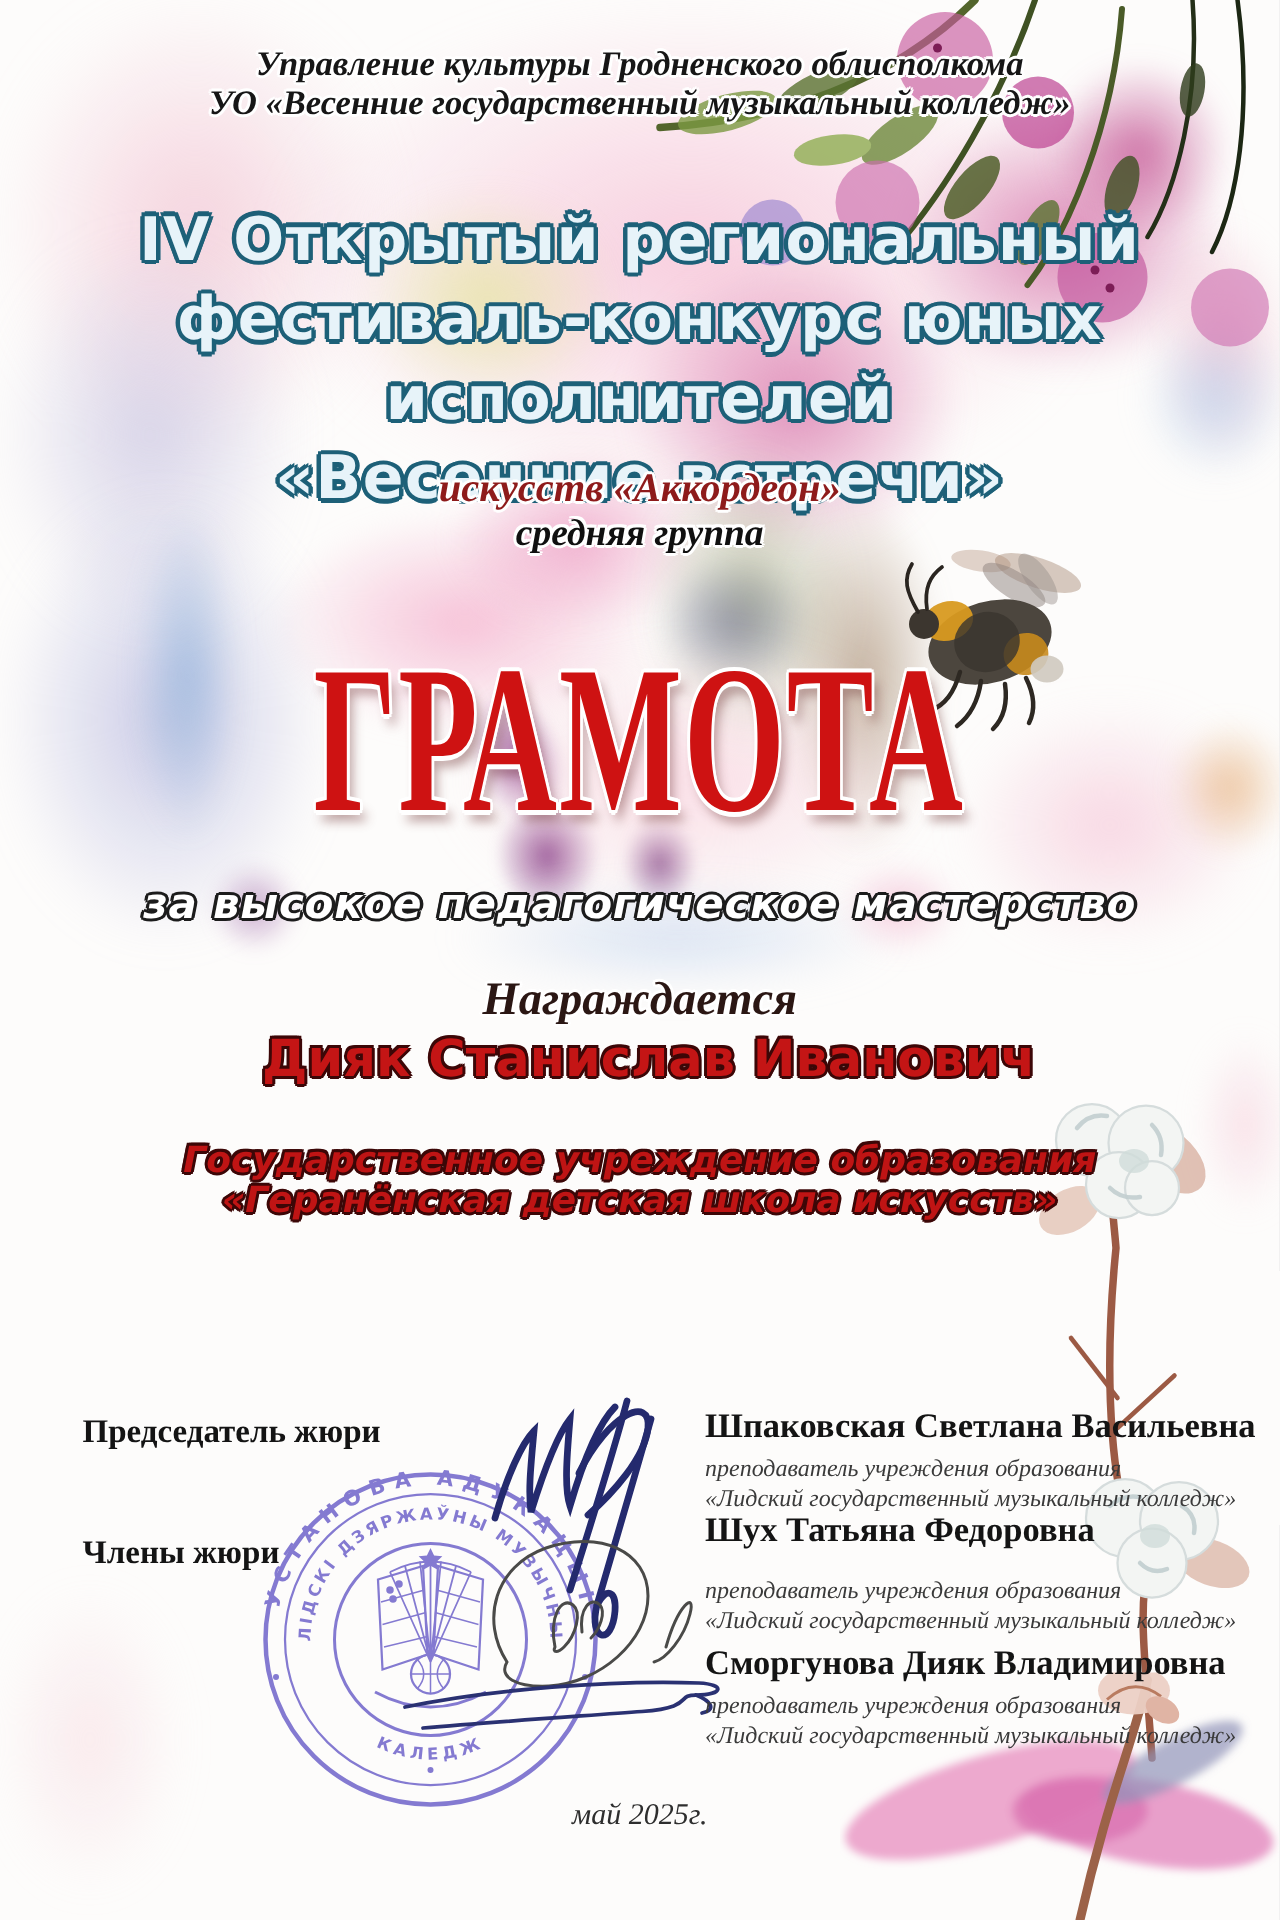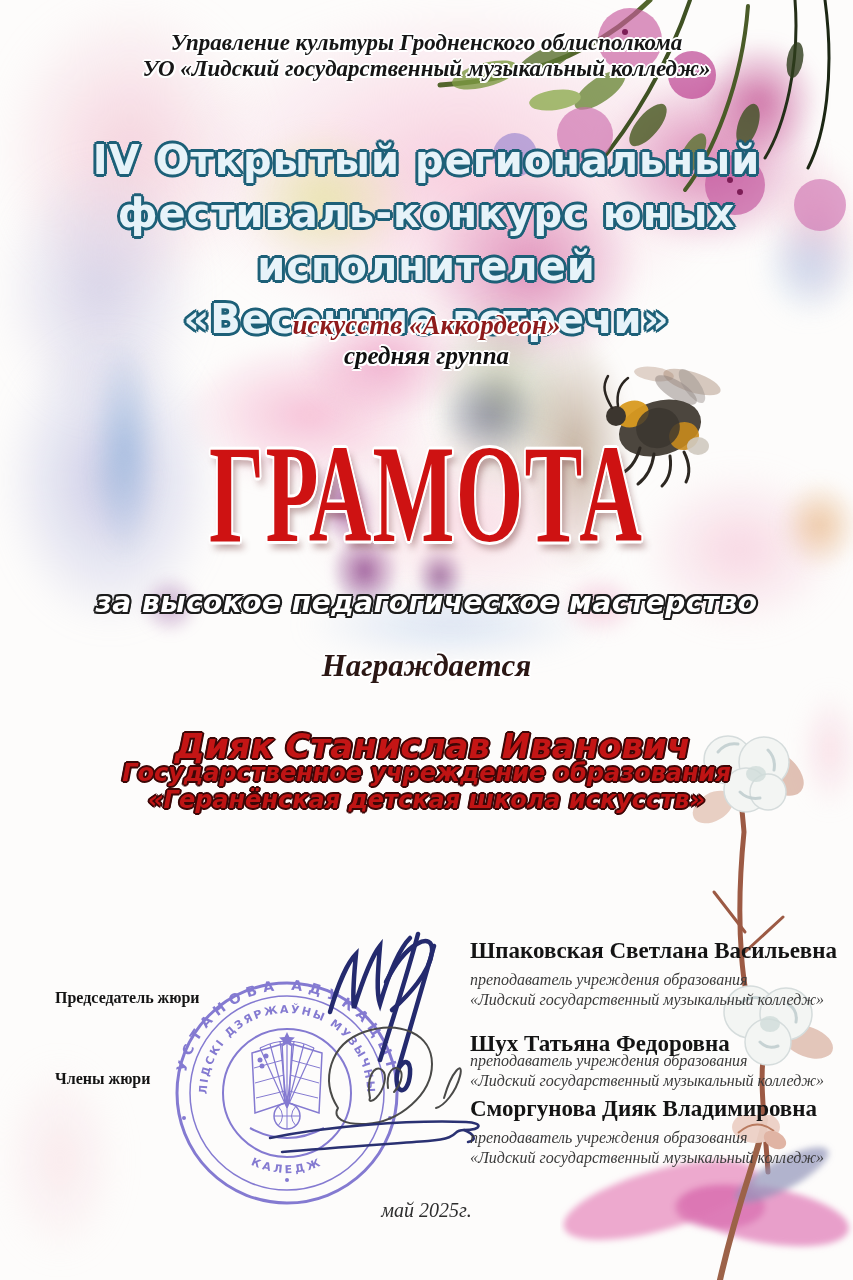--- a/index.html
+++ b/index.html
@@ -29,25 +29,25 @@
   .hdr{top:30px;font-size:23px;line-height:26px;font-style:italic;font-weight:bold;color:#161616;}
   .title-line{font-family:"DejaVu Sans","Liberation Sans",sans-serif;font-weight:bold;
       font-size:40px;line-height:53px;letter-spacing:1px;}
   .nomin{top:310px;font-size:27px;font-weight:bold;font-style:italic;color:#8e1b1b;}
   .group{top:342px;font-size:25px;font-weight:bold;font-style:italic;color:#101010;}
   .gramota{top:424px;font-size:140px;line-height:1;font-weight:bold;color:#ce1212;letter-spacing:2px;}
   .gramota span{display:inline-block;transform:scaleX(.62);transform-origin:50% 50%;}
   .reason{top:586px;font-family:"DejaVu Sans","Liberation Sans",sans-serif;
       font-size:28px;font-weight:bold;font-style:italic;letter-spacing:.5px;}
   .awarded{top:650px;font-size:31px;line-height:1;font-weight:bold;color:#2b1714;font-style:italic;}
-  .rname{top:728px;font-family:"DejaVu Sans","Liberation Sans",sans-serif;
-      font-size:34px;line-height:1.1;font-weight:bold;font-style:italic;color:#c41515;margin-left:12px;}
+  .rname{top:688px;font-family:"DejaVu Sans","Liberation Sans",sans-serif;
+      font-size:34px;line-height:1.1;font-weight:bold;color:#c41515;margin-left:12px;}
   .rorg{top:760px;font-family:"DejaVu Sans","Liberation Sans",sans-serif;
       font-size:24px;line-height:27px;font-weight:bold;font-style:italic;color:#bf1414;}
-  .jlabel{left:55px;font-size:16px;font-weight:bold;color:#141414;margin-top:48px;}
+  .jlabel{left:55px;font-size:22px;font-weight:bold;color:#141414;}
   .mname{left:470px;width:375px;font-size:23px;font-weight:bold;color:#141414;}
   .mrole{left:470px;width:375px;font-size:16px;line-height:19.5px;font-style:italic;color:#3a3a3a;}
   .foot{font-size:20px;font-style:italic;color:#2e2e2e;line-height:22px;}
 </style>
 </head>
 <body>
 
 <div class="page">
 
   <div>
@@ -249,21 +249,21 @@
       </g>
       <g stroke="#2a3172" stroke-width="2.5">
         <path d="M 2,226 C 60,214 140,208 198,210 C 216,211 214,218 196,218 C 182,218 196,226 160,229 C 120,232 60,236 14,240"></path>
         <path d="M 196,218 C 206,222 210,228 200,230"></path>
       </g>
     </g>
   </svg>
 
   <div class="abs center hdr ow">
     <div>Управление культуры Гродненского облисполкома</div>
-    <div>УО «Лидский государственный музыкальный колледж»</div>
+    <div>УО «Весенние государственный музыкальный колледж»</div>
   </div>
 
   <div class="abs center" style="top:134px;">
     <div class="title-line oteal">IV Открытый региональный</div>
     <div class="title-line oteal">фестиваль-конкурс юных исполнителей</div>
     <div class="title-line oteal">«Весенние встречи»</div>
   </div>
 
   <div class="abs center nomin ow">искусств «Аккордеон»</div>
   <div class="abs center group ow">средняя группа</div>
@@ -282,21 +282,21 @@
 
   <div class="abs jlabel" style="top:941px;">Председатель жюри</div>
   <div class="abs jlabel" style="top:1022px;">Члены жюри</div>
 
   <div class="abs mname" style="top:938px;">Шпаковская Светлана Васильевна</div>
   <div class="abs mrole" style="top:970px;">
     <div>преподаватель учреждения образования</div>
     <div>«Лидский государственный музыкальный колледж»</div>
   </div>
 
-  <div class="abs mname" style="top:1031px;">Шух Татьяна Федоровна</div>
+  <div class="abs mname" style="top:1007px;">Шух Татьяна Федоровна</div>
   <div class="abs mrole" style="top:1051px;">
     <div>преподаватель учреждения образования</div>
     <div>«Лидский государственный музыкальный колледж»</div>
   </div>
 
   <div class="abs mname" style="top:1096px;">Сморгунова Дияк Владимировна</div>
   <div class="abs mrole" style="top:1128px;">
     <div>преподаватель учреждения образования</div>
     <div>«Лидский государственный музыкальный колледж»</div>
   </div>

